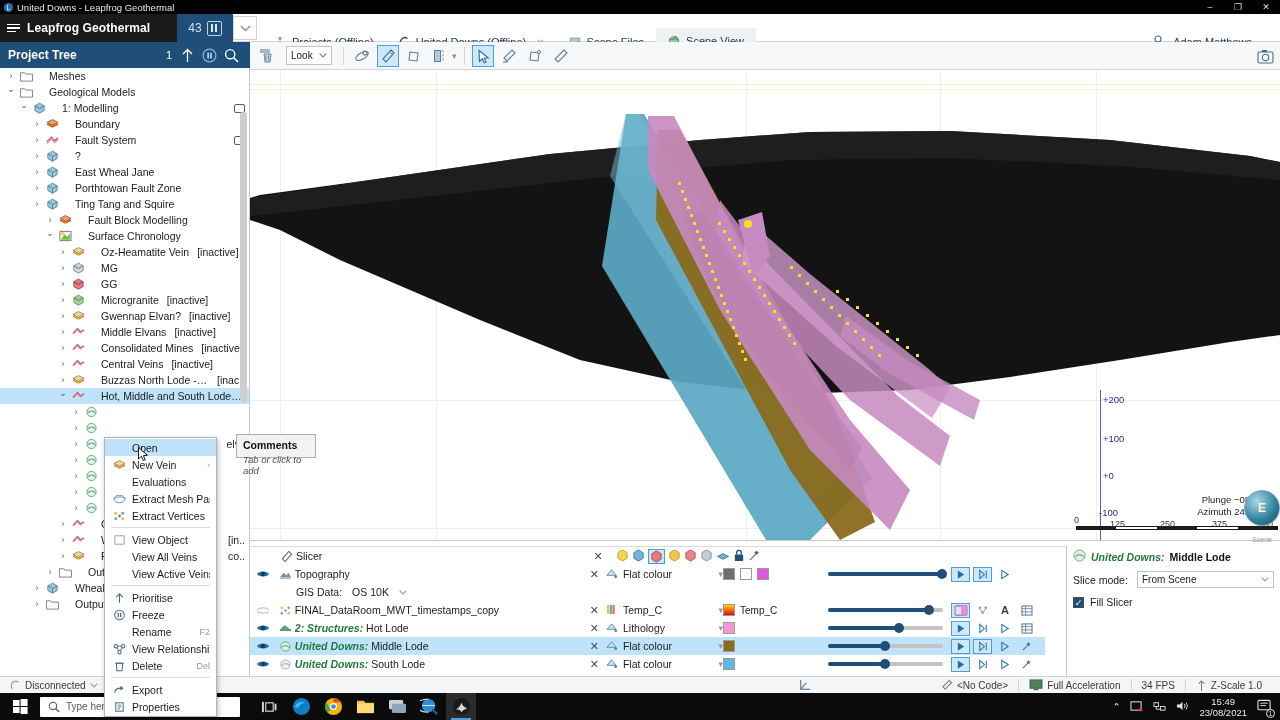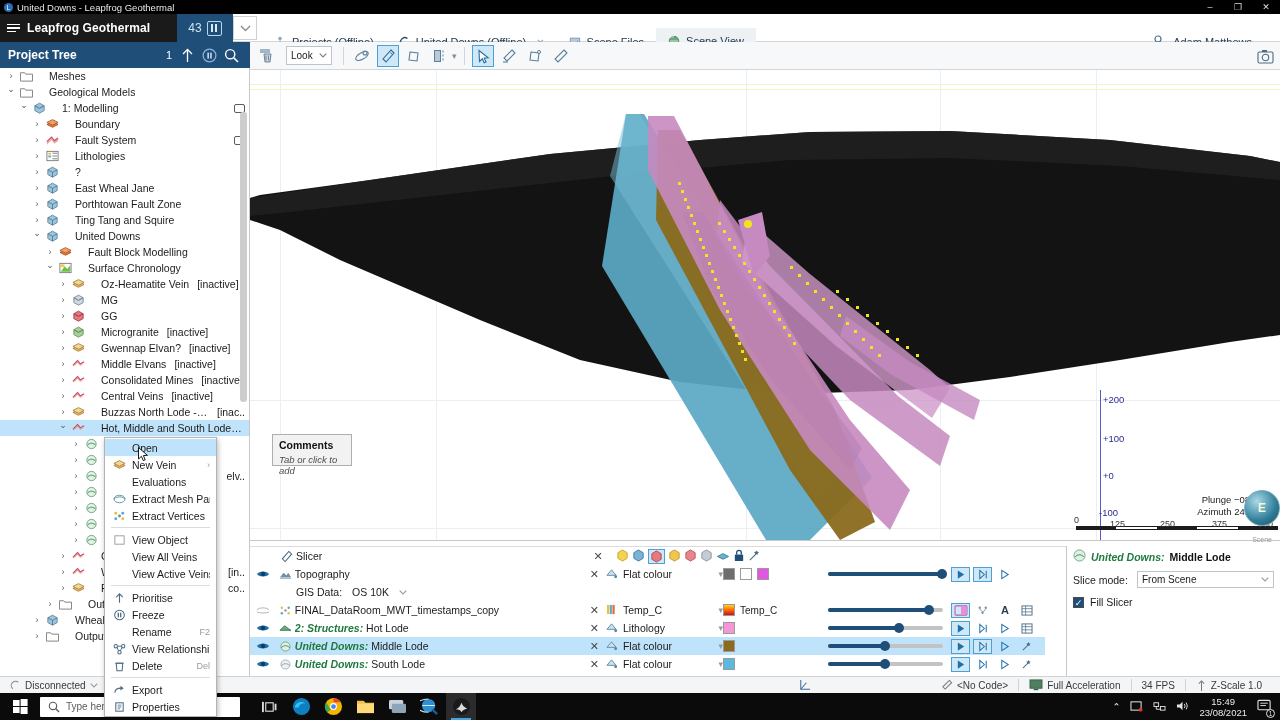--- a/index.html
+++ b/index.html
@@ -110,22 +110,22 @@
   .ctxitem { height:17px; display:flex; align-items:center; gap:6px; padding: 0 6px 0 8px; color:#1b1b1b; }
   .ctxitem.hl { background:#bfe3fb; }
   .ctxitem .ci-icon { width:13px; height:12px; flex:none; }
   .ctxitem .ci-label { flex:1; overflow:hidden; white-space:nowrap; }
   .ctxitem .ci-accel { color:#9b9b9b; font-size:9px; }
   .ctxsep { height:1px; background:#dcdcdc; margin: 3px 6px; }
   .cursor-arrow { position:absolute; left: 138px; top: 447px; width:11px; height:15px; z-index:45; }
 
   
   .comments-pop {
-    position:absolute; left:236px; top:434px; width:80px; height:32px;
-    background:#f2f2f2; border:1px solid #aeaeae; padding:4px 6px; z-index: 30; margin-left: 36px;
+    position:absolute; left:236px; top:434px; width:80px; height:24px;
+    background:#f2f2f2; border:1px solid #aeaeae; padding:4px 6px; z-index: 30;
   }
   .comments-pop .cp-title { font-size:10.5px; font-weight:bold; color:#111; }
   .comments-pop .cp-sub { font-size:9.5px; font-style:italic; color:#4e4e4e; margin-top:3px; }
 
   
   .scene-toolbar {
     position:absolute; left:250px; top:42px; width:1030px; height:28px;
     background:#f7f8f9; border-bottom:1px solid #d3d6d9; display:flex; align-items:center; gap:4px; padding-left:6px;
   }
   .tb-btn { width:22px; height:22px; display:flex; align-items:center; justify-content:center; border:1px solid transparent; }
@@ -362,30 +362,20 @@
           <span class="tglyph"><svg width="13" height="12" viewBox="0 0 14 12">
               <path d="M1 8l5-5 3 4 4-3" fill="none" stroke="#c0414d" stroke-width="1.5"></path>
               <path d="M1 8l5-5 3 4 4-3 0 3-4 3-3-4-5 5z" fill="#e8919a" opacity=".8"></path>
             </svg></span>
           <span class="tlabel">Fault System</span>
           <span class="comment-bub"></span>
         </div>
         <div class="trow" style="padding-left: 32px;">
           <span class="twist closed"></span>
           <span class="tglyph"><svg width="13" height="12" viewBox="0 0 14 12">
-              <rect x="1" y="1" width="12" height="10" fill="#fff" stroke="#7b7b7b"></rect>
-              <rect x="2.5" y="2.5" width="3" height="2" fill="#e8c23a"></rect>
-              <rect x="2.5" y="5.5" width="3" height="2" fill="#5fa8d0"></rect>
-              <path d="M7 3h5M7 6h5M7 9h5" stroke="#7b7b7b"></path>
-            </svg></span>
-          <span class="tlabel">Lithologies</span>
-        </div>
-        <div class="trow" style="padding-left: 32px;">
-          <span class="twist closed"></span>
-          <span class="tglyph"><svg width="13" height="12" viewBox="0 0 14 12">
               <path d="M7 .8l5 2.8v5.2L7 11.6 2 8.8V3.6z" fill="#9fc3d8" stroke="#5b8aa6"></path>
               <path d="M2 3.6l5 2.8 5-2.8M7 6.4v5.2" fill="none" stroke="#3f6f8c" stroke-width=".8"></path>
             </svg></span>
           <span class="tlabel">?</span>
         </div>
         <div class="trow" style="padding-left: 32px;">
           <span class="twist closed"></span>
           <span class="tglyph"><svg width="13" height="12" viewBox="0 0 14 12">
               <path d="M7 .8l5 2.8v5.2L7 11.6 2 8.8V3.6z" fill="#9fc3d8" stroke="#5b8aa6"></path>
               <path d="M2 3.6l5 2.8 5-2.8M7 6.4v5.2" fill="none" stroke="#3f6f8c" stroke-width=".8"></path>
@@ -400,28 +390,20 @@
             </svg></span>
           <span class="tlabel">Porthtowan Fault Zone</span>
         </div>
         <div class="trow" style="padding-left: 32px;">
           <span class="twist closed"></span>
           <span class="tglyph"><svg width="13" height="12" viewBox="0 0 14 12">
               <path d="M7 .8l5 2.8v5.2L7 11.6 2 8.8V3.6z" fill="#9fc3d8" stroke="#5b8aa6"></path>
               <path d="M2 3.6l5 2.8 5-2.8M7 6.4v5.2" fill="none" stroke="#3f6f8c" stroke-width=".8"></path>
             </svg></span>
           <span class="tlabel">Ting Tang and Squire</span>
-        </div>
-        <div class="trow" style="padding-left: 32px;">
-          <span class="twist open"></span>
-          <span class="tglyph"><svg width="13" height="12" viewBox="0 0 14 12">
-              <path d="M7 .8l5 2.8v5.2L7 11.6 2 8.8V3.6z" fill="#9fc3d8" stroke="#5b8aa6"></path>
-              <path d="M2 3.6l5 2.8 5-2.8M7 6.4v5.2" fill="none" stroke="#3f6f8c" stroke-width=".8"></path>
-            </svg></span>
-          <span class="tlabel">United Downs</span>
         </div>
         <div class="trow" style="padding-left: 45px;">
           <span class="twist closed"></span>
           <span class="tglyph"><svg width="13" height="12" viewBox="0 0 14 12">
               <path d="M1 6.5l6-3 6 3-6 3z" fill="#e0793c" stroke="#b25a26"></path>
               <path d="M1 4.3l6-3 6 3-6 3z" fill="#f0a06a" stroke="#b25a26"></path>
             </svg></span>
           <span class="tlabel">Fault Block Modelling</span>
         </div>
         <div class="trow" style="padding-left: 45px;">

